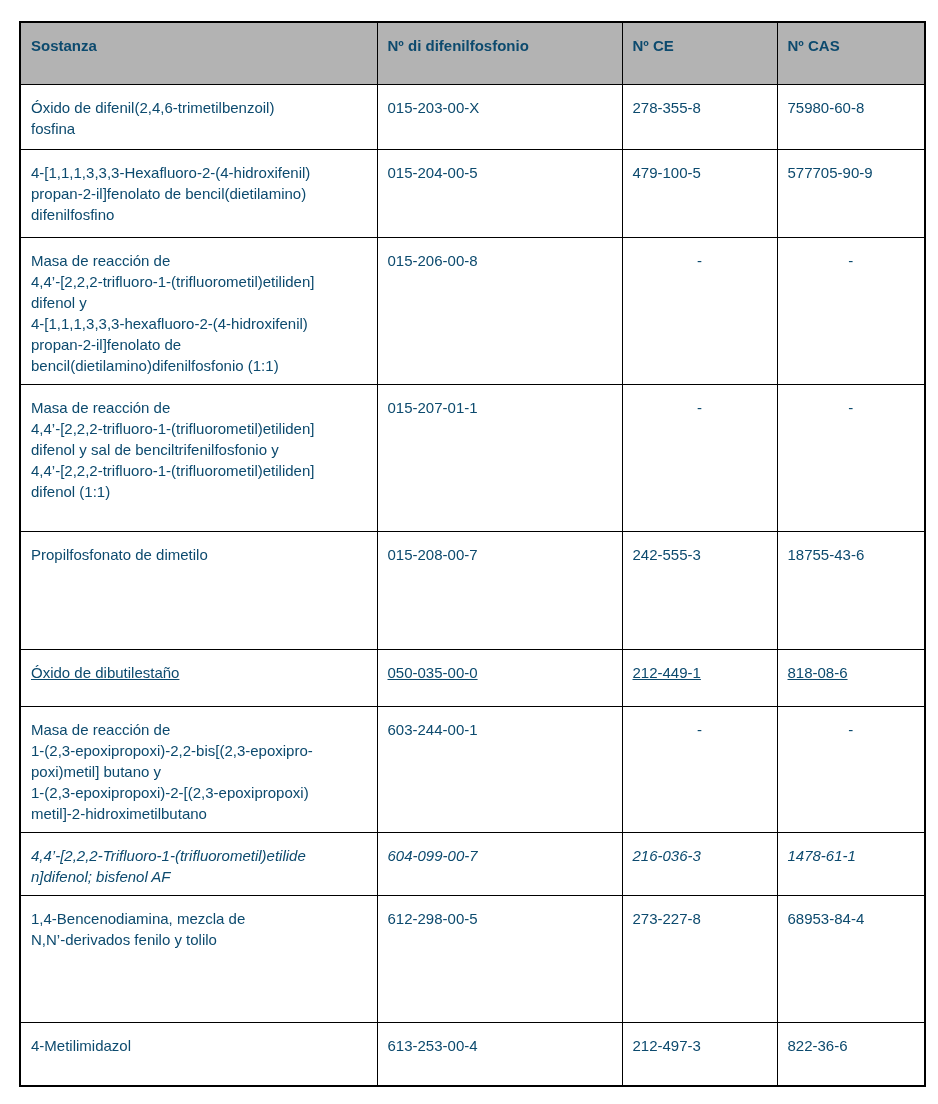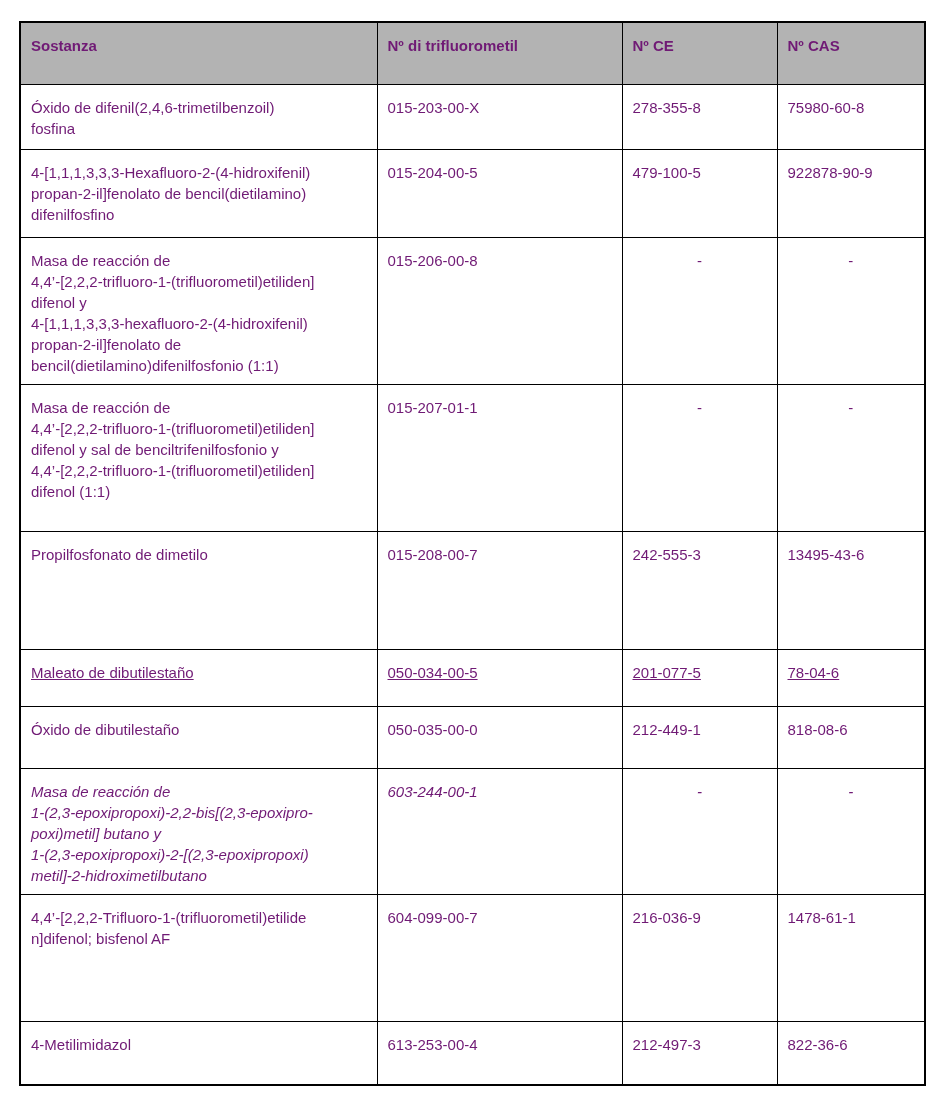--- a/index.html
+++ b/index.html
@@ -6,21 +6,21 @@
     margin: 0;
     padding: 0;
     background: #ffffff;
   }
   .page {
     position: relative;
     width: 938px;
     height: 1104px;
     background: #ffffff;
     font-family: "Liberation Sans", "DejaVu Sans", sans-serif;
-    color: #701a75;
+    color: #0c4a6e;
     overflow: hidden;
   }
   table.subst {
     position: absolute;
     left: 19px;
     top: 21px;
     width: 905px;
     border-collapse: collapse;
     table-layout: fixed;
     font-size: 15px;
@@ -70,40 +70,40 @@
   <table class="subst">
     <colgroup>
       <col class="c1">
         <col class="c2">
         <col class="c3">
         <col class="c4">
     </colgroup>
     <thead>
       <tr>
         <th>Sostanza</th>
-        <th>Nº di trifluorometil</th>
+        <th>Nº di difenilfosfonio</th>
         <th>Nº CE</th>
         <th>Nº CAS</th>
       </tr>
     </thead>
     <tbody>
       <tr>
         <td class="sub">Óxido de difenil(2,4,6-trimetilbenzoil)
 fosfina</td>
         <td>015-203-00-X</td>
         <td>278-355-8</td>
         <td>75980-60-8</td>
       </tr>
       <tr>
         <td class="sub">4-[1,1,1,3,3,3-Hexafluoro-2-(4-hidroxifenil)
 propan-2-il]fenolato de bencil(dietilamino)
 difenilfosfino</td>
         <td>015-204-00-5</td>
         <td>479-100-5</td>
-        <td>922878-90-9</td>
+        <td>577705-90-9</td>
       </tr>
       <tr>
         <td class="sub">Masa de reacción de
 4,4’-[2,2,2-trifluoro-1-(trifluorometil)etiliden]
 difenol y
 4-[1,1,1,3,3,3-hexafluoro-2-(4-hidroxifenil)
 propan-2-il]fenolato de
 bencil(dietilamino)difenilfosfonio (1:1)</td>
         <td>015-206-00-8</td>
         <td class="c">-</td>
@@ -116,27 +116,21 @@
 4,4’-[2,2,2-trifluoro-1-(trifluorometil)etiliden]
 difenol (1:1)</td>
         <td>015-207-01-1</td>
         <td class="c">-</td>
         <td class="c">-</td>
       </tr>
       <tr>
         <td class="sub">Propilfosfonato de dimetilo</td>
         <td>015-208-00-7</td>
         <td>242-555-3</td>
-        <td>13495-43-6</td>
-      </tr>
-      <tr>
-        <td class="sub">Maleato de dibutilestaño</td>
-        <td>050-034-00-5</td>
-        <td>201-077-5</td>
-        <td>78-04-6</td>
+        <td>18755-43-6</td>
       </tr>
       <tr>
         <td class="sub">Óxido de dibutilestaño</td>
         <td>050-035-00-0</td>
         <td>212-449-1</td>
         <td>818-08-6</td>
       </tr>
       <tr>
         <td class="sub">Masa de reacción de
 1-(2,3-epoxipropoxi)-2,2-bis[(2,3-epoxipro-
@@ -144,22 +138,29 @@
 1-(2,3-epoxipropoxi)-2-[(2,3-epoxipropoxi)
 metil]-2-hidroximetilbutano</td>
         <td>603-244-00-1</td>
         <td class="c">-</td>
         <td class="c">-</td>
       </tr>
       <tr>
         <td class="sub">4,4’-[2,2,2-Trifluoro-1-(trifluorometil)etilide
 n]difenol; bisfenol AF</td>
         <td>604-099-00-7</td>
-        <td>216-036-9</td>
+        <td>216-036-3</td>
         <td>1478-61-1</td>
+      </tr>
+      <tr>
+        <td class="sub">1,4-Bencenodiamina, mezcla de
+N,N’-derivados fenilo y tolilo</td>
+        <td>612-298-00-5</td>
+        <td>273-227-8</td>
+        <td>68953-84-4</td>
       </tr>
       <tr>
         <td class="sub">4-Metilimidazol</td>
         <td>613-253-00-4</td>
         <td>212-497-3</td>
         <td>822-36-6</td>
       </tr>
     </tbody>
   </table>
 </div>

